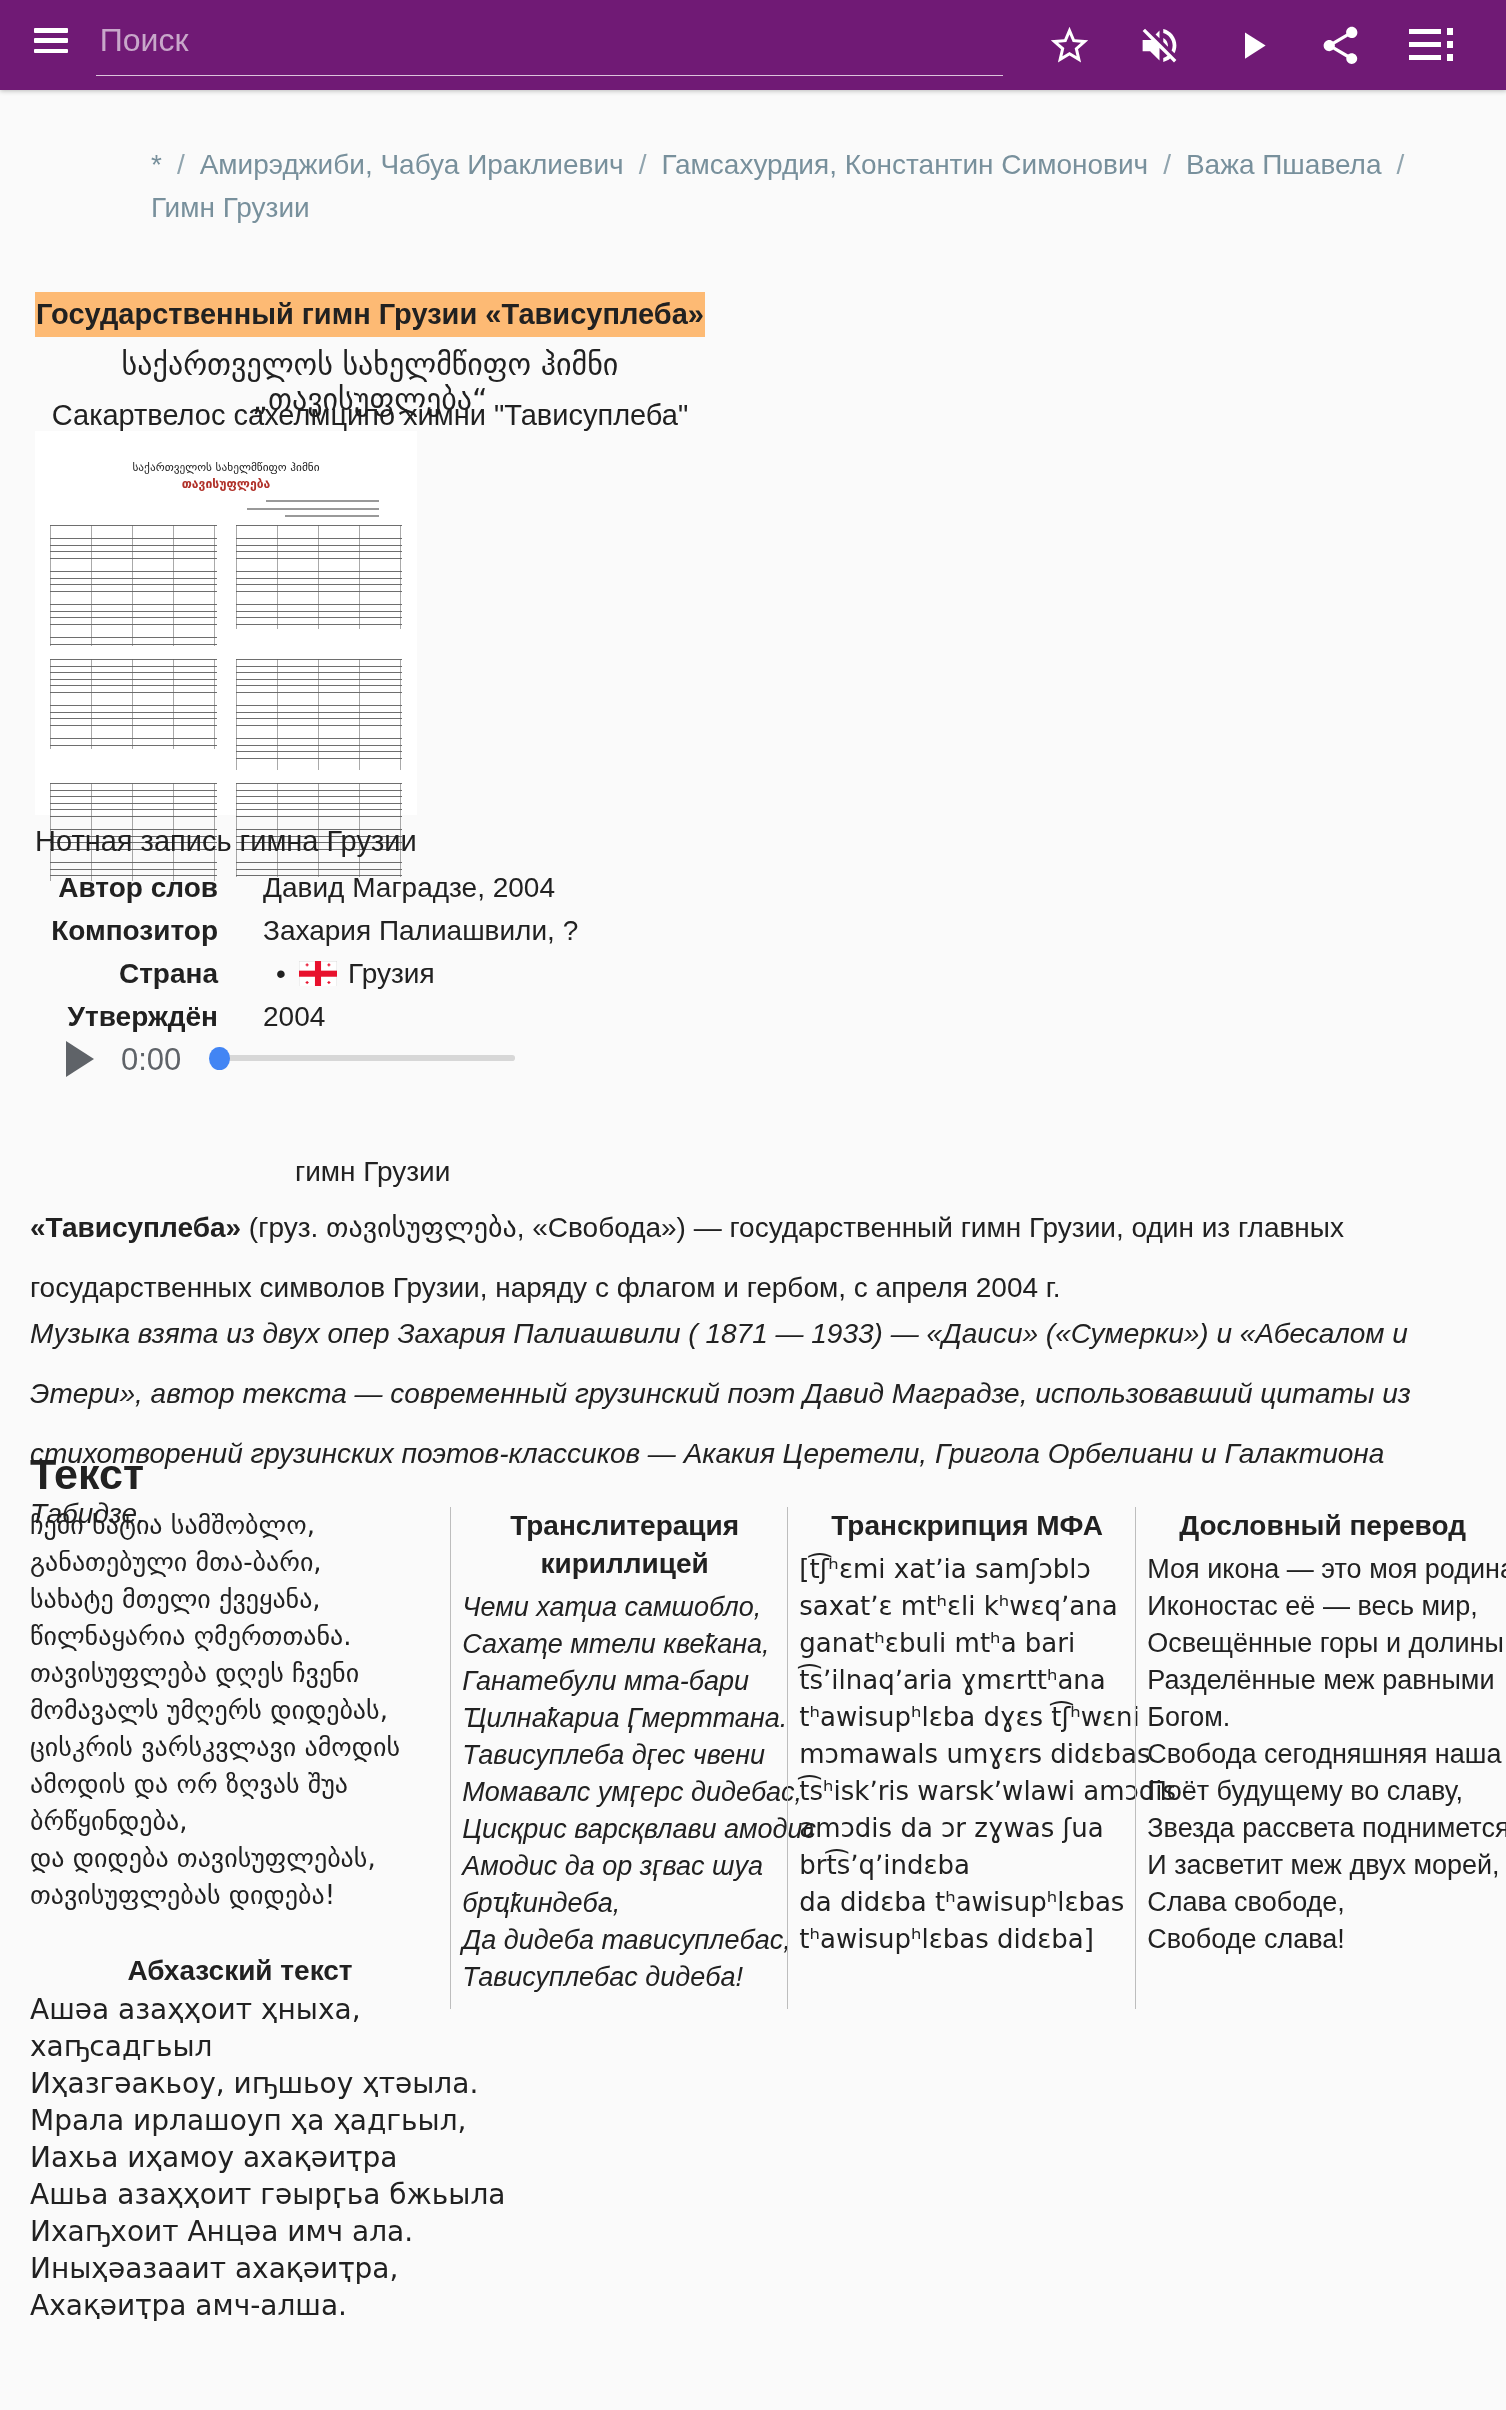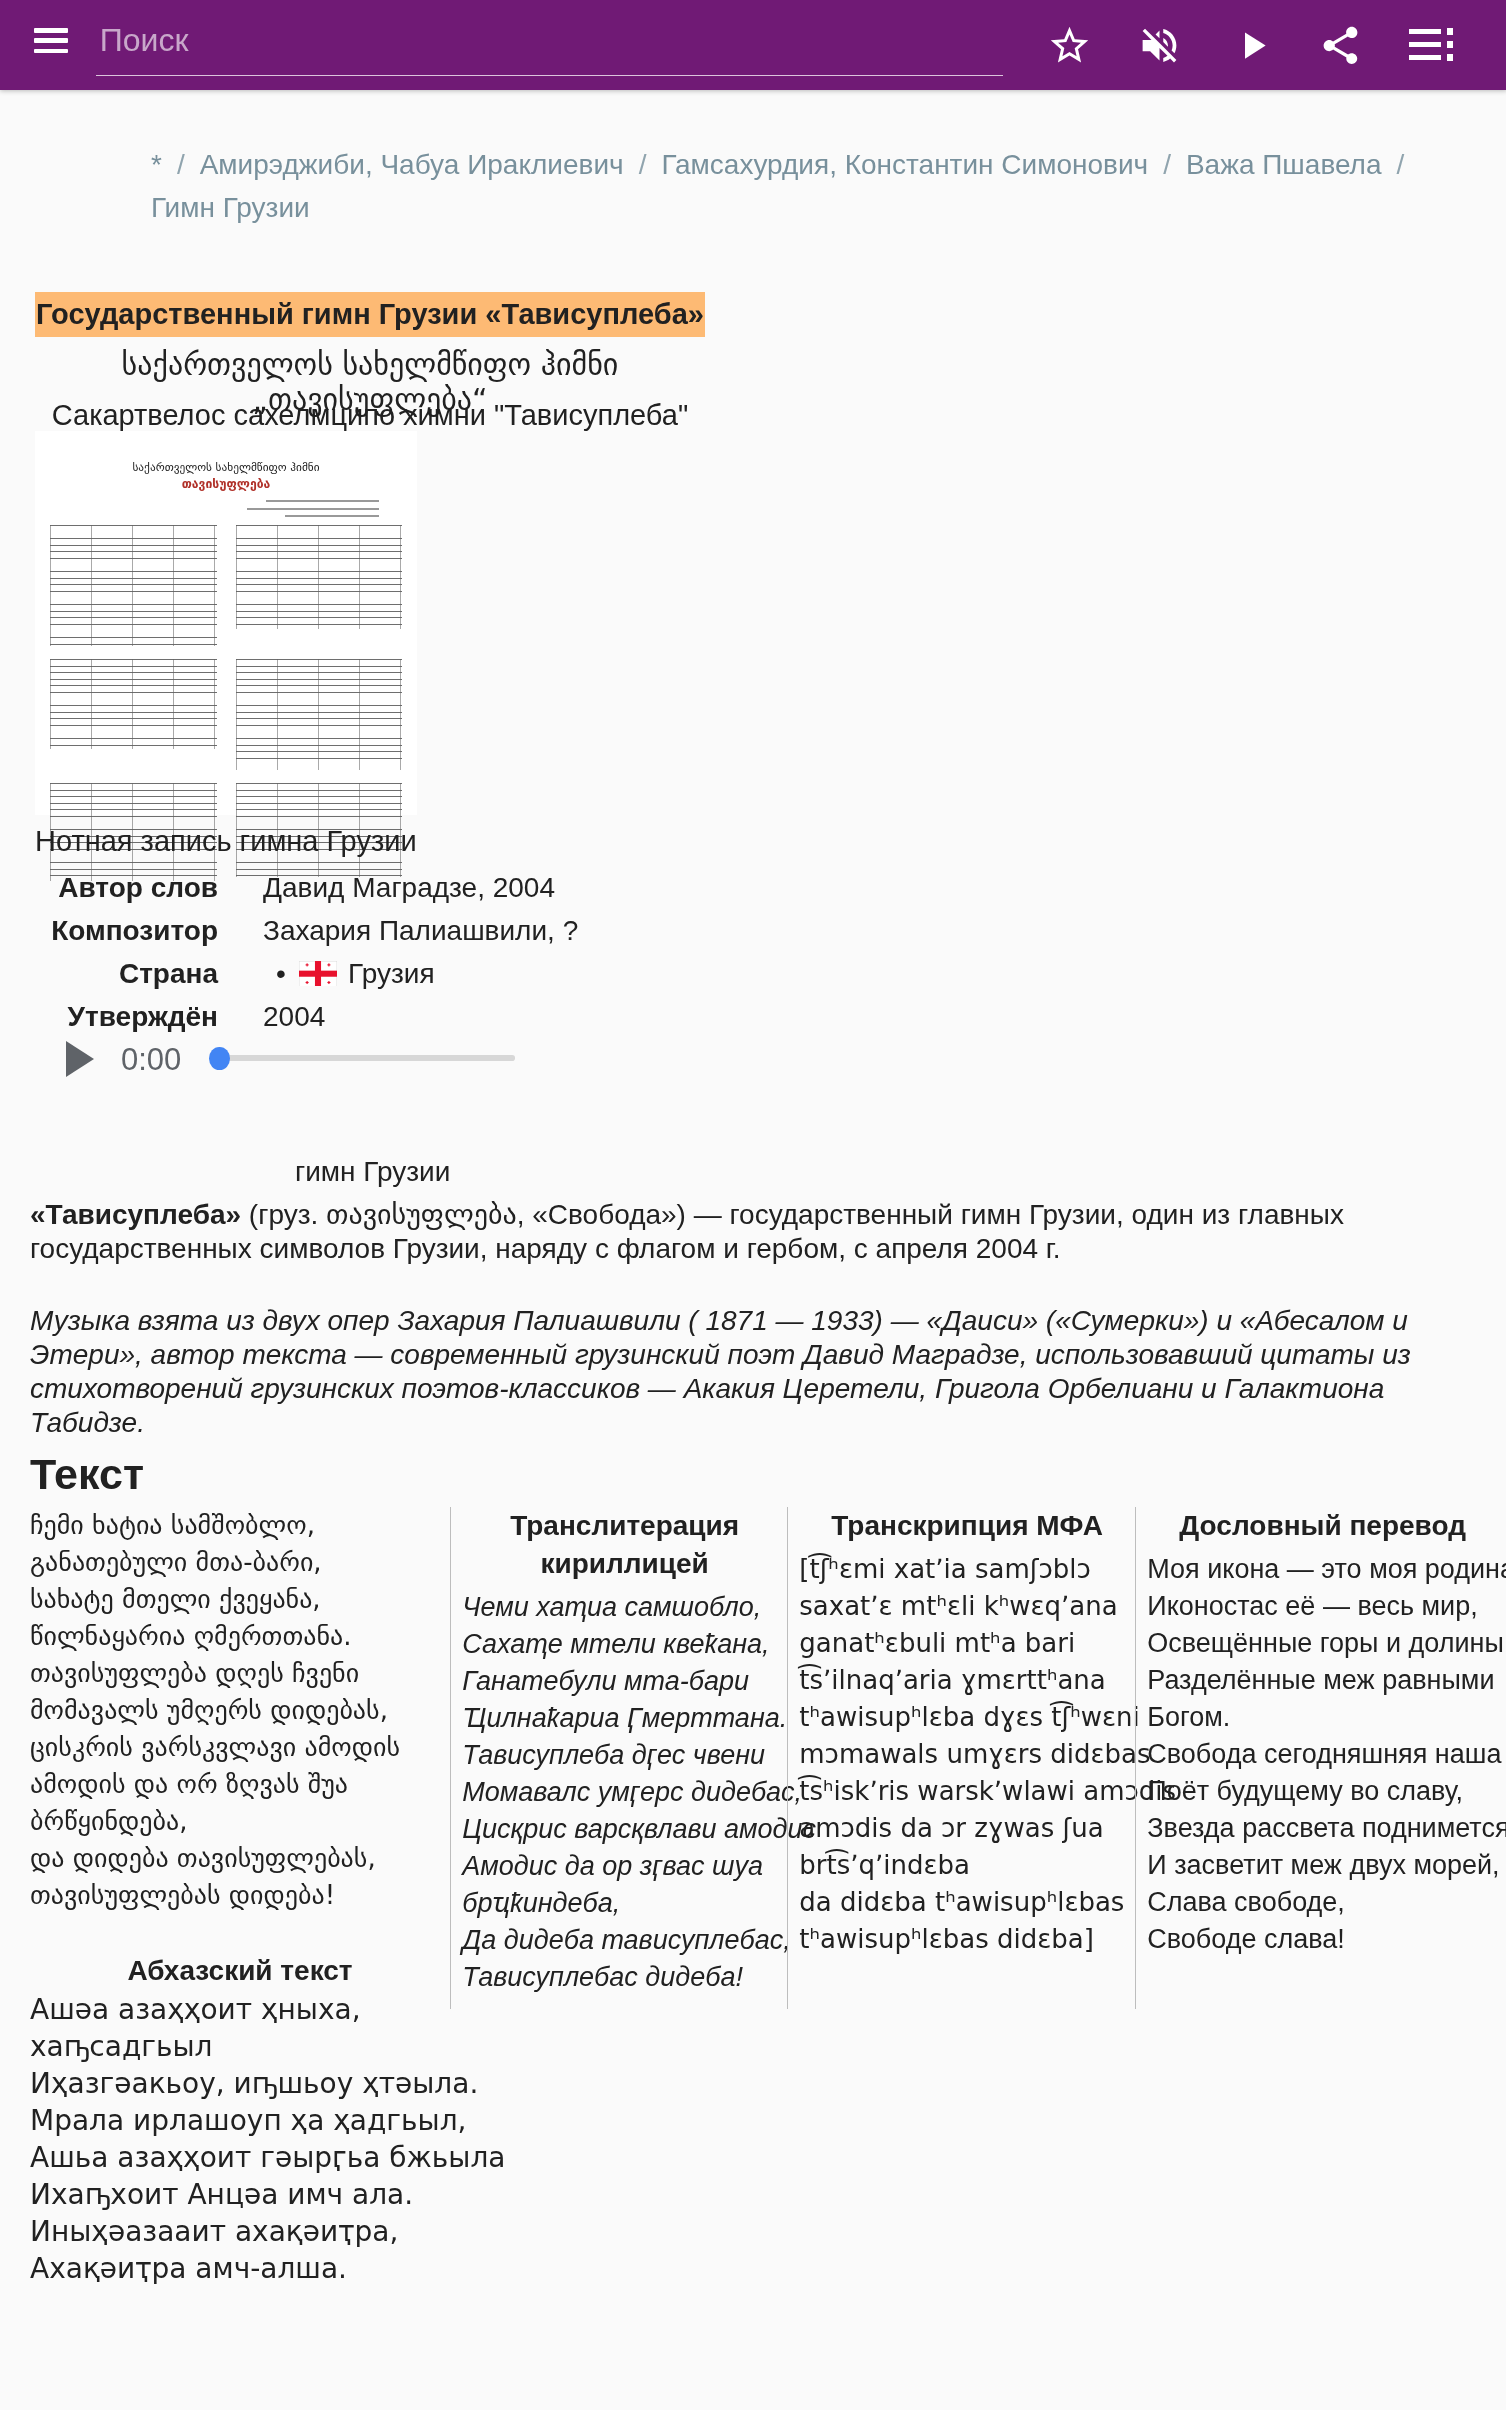--- a/index.html
+++ b/index.html
@@ -64,21 +64,21 @@
   .flag{width:38px;height:25.4px;margin-right:11.3px;flex:none;}
   
   .player{position:absolute;left:66px;top:1034px;width:490px;height:49px;}
   .play-btn{position:absolute;left:0;top:6.6px;width:0;height:0;cursor:pointer;
     border-left:28px solid #5F6368;border-top:18px solid transparent;border-bottom:18px solid transparent;}
   .ptime{position:absolute;left:55px;top:7.5px;font-size:31px;color:#5F6368;}
   .ptrack{position:absolute;left:146px;top:21px;width:303px;height:5.6px;background:#D7D7D7;border-radius:2.8px;cursor:pointer;}
   .pthumb{position:absolute;left:-2.8px;top:-8.5px;width:21px;height:23.5px;border-radius:50%;background:#4285F4;}
   
   .mini-caption{position:absolute;left:295px;top:1156px;font-size:28px;}
-  .para{position:absolute;left:30px;width:1455px;font-size:28px;line-height:34px;}
+  .para{position:absolute;left:30px;width:1455px;font-size:28px;line-height:60px;}
   .p1{top:1198px;}
   .p2{top:1304px;font-style:italic;}
   .section-title{position:absolute;left:30px;top:1450px;font-size:43px;font-weight:bold;}
   
   .lyrics-table{position:absolute;left:30px;top:1507px;width:1469px;display:grid;
     grid-template-columns:420px 337px 348px 363px;}
   .lyr-col{padding-bottom:13px;}
   .lyr-col.bordered{border-left:1.9px solid #BDBDBD;padding-left:11.3px;}
   .lyr-head{text-align:center;font-weight:bold;font-size:28px;line-height:38px;margin-bottom:5.6px;}
   .lyr-col .line{font-size:27px;line-height:37px;white-space:nowrap;}
@@ -280,19 +280,20 @@
   </div>
 </div>
 
 <div class="abkhaz">
   <div class="abk-head">Абхазский текст</div>
   <div>
       <div class="line">Ашәа азаҳҳоит ҳныха,</div>
       <div class="line">хаҧсадгьыл</div>
       <div class="line">Иҳазгәакьоу, иҧшьоу ҳтәыла.</div>
       <div class="line">Мрала ирлашоуп ҳа ҳадгьыл,</div>
+      <div class="line">Иахьа иҳамоу ахақәиҭра</div>
       <div class="line">Ашьа азаҳҳоит гәырӷьа бжьыла</div>
       <div class="line">Ихаҧхоит Анцәа имч ала.</div>
       <div class="line">Иныҳәазааит ахақәиҭра,</div>
       <div class="line">Ахақәиҭра амч-алша.</div>
     </div>
 </div>
 
 
 </body></html>

